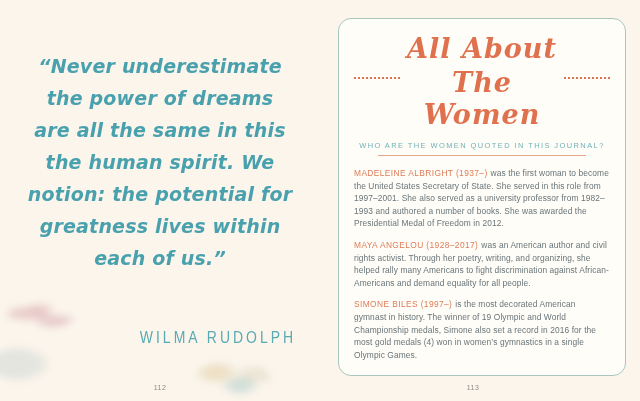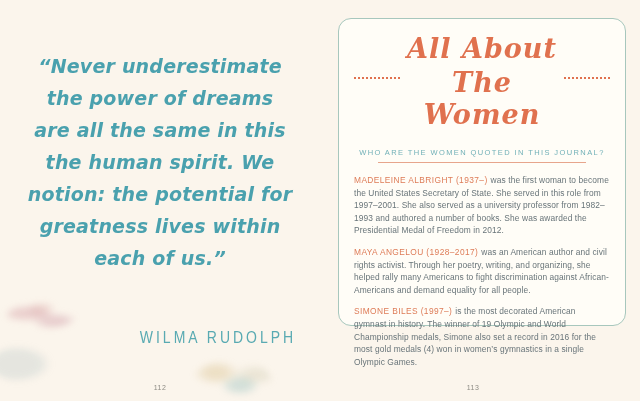--- a/index.html
+++ b/index.html
@@ -60,21 +60,21 @@
     }
     .blob.center {
       left: 192px; top: 360px; width: 80px; height: 42px;
       background: radial-gradient(ellipse at 30% 30%, rgba(205,175,110,0.30) 0 12%, transparent 30%),
                   radial-gradient(ellipse at 60% 60%, rgba(110,170,170,0.28) 0 12%, transparent 30%),
                   radial-gradient(ellipse at 80% 35%, rgba(190,185,150,0.25) 0 10%, transparent 28%);
     }
 
     
     .panel {
-      position: absolute; left: 338px; top: 18px; width: 288px; height: 308px;
+      position: absolute; left: 338px; top: 18px; width: 288px; height: 358px;
       background: #fffdf7;
       border: 1px solid #a7c7bd;
       border-radius: 13px;
       padding: 10px 15px 16px 15px;
     }
     .title {
       text-align: center;
       color: #e0714e;
       font-family: "DejaVu Serif", serif;
       font-style: italic;
@@ -85,21 +85,21 @@
       display: flex; align-items: flex-start; justify-content: center;
       gap: 4px; line-height: 32px; margin-top: 2px;
     }
     .title-line2 { font-size: 27px; letter-spacing: 1px; }
     .dotted-leader {
       width: 56px; height: 0;
       border-bottom: 2px dotted #e0714e;
       margin-top: 10px;
     }
     .subtitle {
-      margin-top: 17px;
+      margin-top: 10px;
       text-align: center;
       color: #72b1b8;
       font-size: 7.5px;
       letter-spacing: 1.4px;
       font-weight: 400;
     }
     .subtitle-rule {
       width: 208px; height: 1px; background: #e7a58c;
       margin: 5px auto 0 auto;
     }

